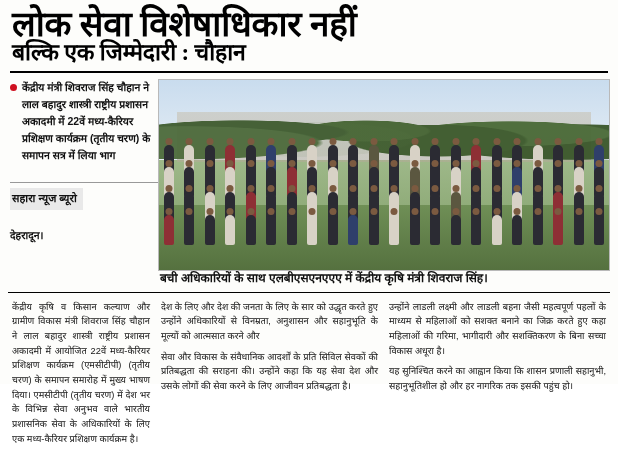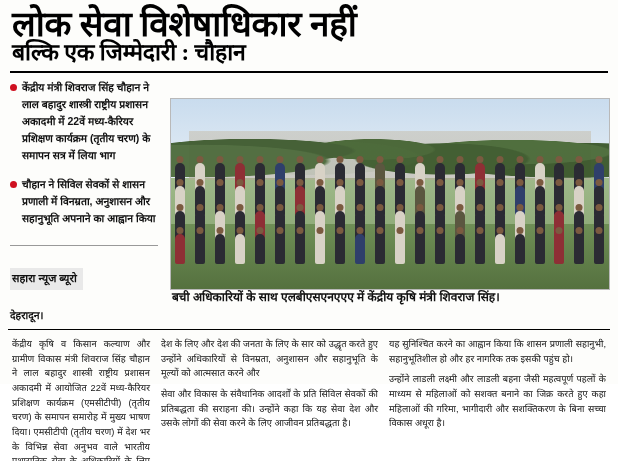--- a/index.html
+++ b/index.html
@@ -43,22 +43,22 @@
     margin-top: -2px;
   }
   .rule {
     height: 2px;
     background: #000;
     margin: 5px 2px 6px 2px;
   }
   
   .upper {
     display: flex;
-    align-items: center;
-    gap: 12px;
+    align-items: flex-start;
+    gap: 0;
     padding: 0 2px;
   }
   .bullets {
     width: 148px;
     flex: 0 0 148px;
     font-family: "Liberation Sans", sans-serif;
     font-size: 10.5px;
     line-height: 1.62;
     color: #111;
     font-weight: bold;
@@ -75,21 +75,21 @@
     border-radius: 50%;
     background: #cf1020;
     margin-top: 5px;
   }
   .bullet .btext {
     flex: 1 1 auto;
   }
   .byline-box {
     margin-top: 18px;
     border-top: 1px solid #999;
-    padding-top: 22px;
+    padding-top: 5px;
   }
   .byline {
     font-weight: bold;
     font-size: 11px;
     color: #111;
     background: #e9e9e9;
     display: inline-block;
     padding: 2px 6px 2px 2px;
   }
   .dateline {
@@ -216,24 +216,20 @@
 
   <div class="rule"></div>
 
   <div class="upper">
 
     <div class="bullets">
       <div class="bullet">
         <span class="dot"></span>
         <span class="btext">केंद्रीय मंत्री शिवराज सिंह चौहान ने लाल बहादुर शास्त्री राष्ट्रीय प्रशासन अकादमी में 22वें मध्य-कैरियर प्रशिक्षण कार्यक्रम (तृतीय चरण) के समापन सत्र में लिया भाग</span>
       </div>
-      <div class="bullet">
-        <span class="dot"></span>
-        <span class="btext">चौहान ने सिविल सेवकों से शासन प्रणाली में विनम्रता, अनुशासन और सहानुभूति अपनाने का आह्वान किया</span>
-      </div>
       <div class="byline-box">
         <div class="byline">सहारा न्यूज ब्यूरो</div>
         <div class="dateline">देहरादून।</div>
       </div>
     </div>
 
     <div class="photo-wrap">
       <div class="photo">
         <div class="sky"></div>
         <div class="building"></div>
@@ -349,19 +345,19 @@
       <p>केंद्रीय कृषि व किसान कल्याण और ग्रामीण विकास मंत्री शिवराज सिंह चौहान ने लाल बहादुर शास्त्री राष्ट्रीय प्रशासन अकादमी में आयोजित 22वें मध्य-कैरियर प्रशिक्षण कार्यक्रम (एमसीटीपी) (तृतीय चरण) के समापन समारोह में मुख्य भाषण दिया। एमसीटीपी (तृतीय चरण) में देश भर के विभिन्न सेवा अनुभव वाले भारतीय प्रशासनिक सेवा के अधिकारियों के लिए एक मध्य-कैरियर प्रशिक्षण कार्यक्रम है।</p>
 
     </div>
 
     <div class="col c2">
       <p>देश के लिए और देश की जनता के लिए के सार को उद्धृत करते हुए उन्होंने अधिकारियों से विनम्रता, अनुशासन और सहानुभूति के मूल्यों को आत्मसात करने और</p>
       <p>सेवा और विकास के संवैधानिक आदर्शों के प्रति सिविल सेवकों की प्रतिबद्धता की सराहना की। उन्होंने कहा कि यह सेवा देश और उसके लोगों की सेवा करने के लिए आजीवन प्रतिबद्धता है।</p>
     </div>
 
     <div class="col c3">
+      <p>उन्होंने लाडली लक्ष्मी और लाडली बहना जैसी महत्वपूर्ण पहलों के माध्यम से महिलाओं को सशक्त बनाने का जिक्र करते हुए कहा महिलाओं की गरिमा, भागीदारी और सशक्तिकरण के बिना सच्चा विकास अधूरा है।</p>
       <p>यह सुनिश्चित करने का आह्वान किया कि शासन प्रणाली सहानुभी, सहानुभूतिशील हो और हर नागरिक तक इसकी पहुंच हो।</p>
-      <p>उन्होंने लाडली लक्ष्मी और लाडली बहना जैसी महत्वपूर्ण पहलों के माध्यम से महिलाओं को सशक्त बनाने का जिक्र करते हुए कहा महिलाओं की गरिमा, भागीदारी और सशक्तिकरण के बिना सच्चा विकास अधूरा है।</p>
     </div>
 
   </div>
 
 </div>
 
 </body></html>

